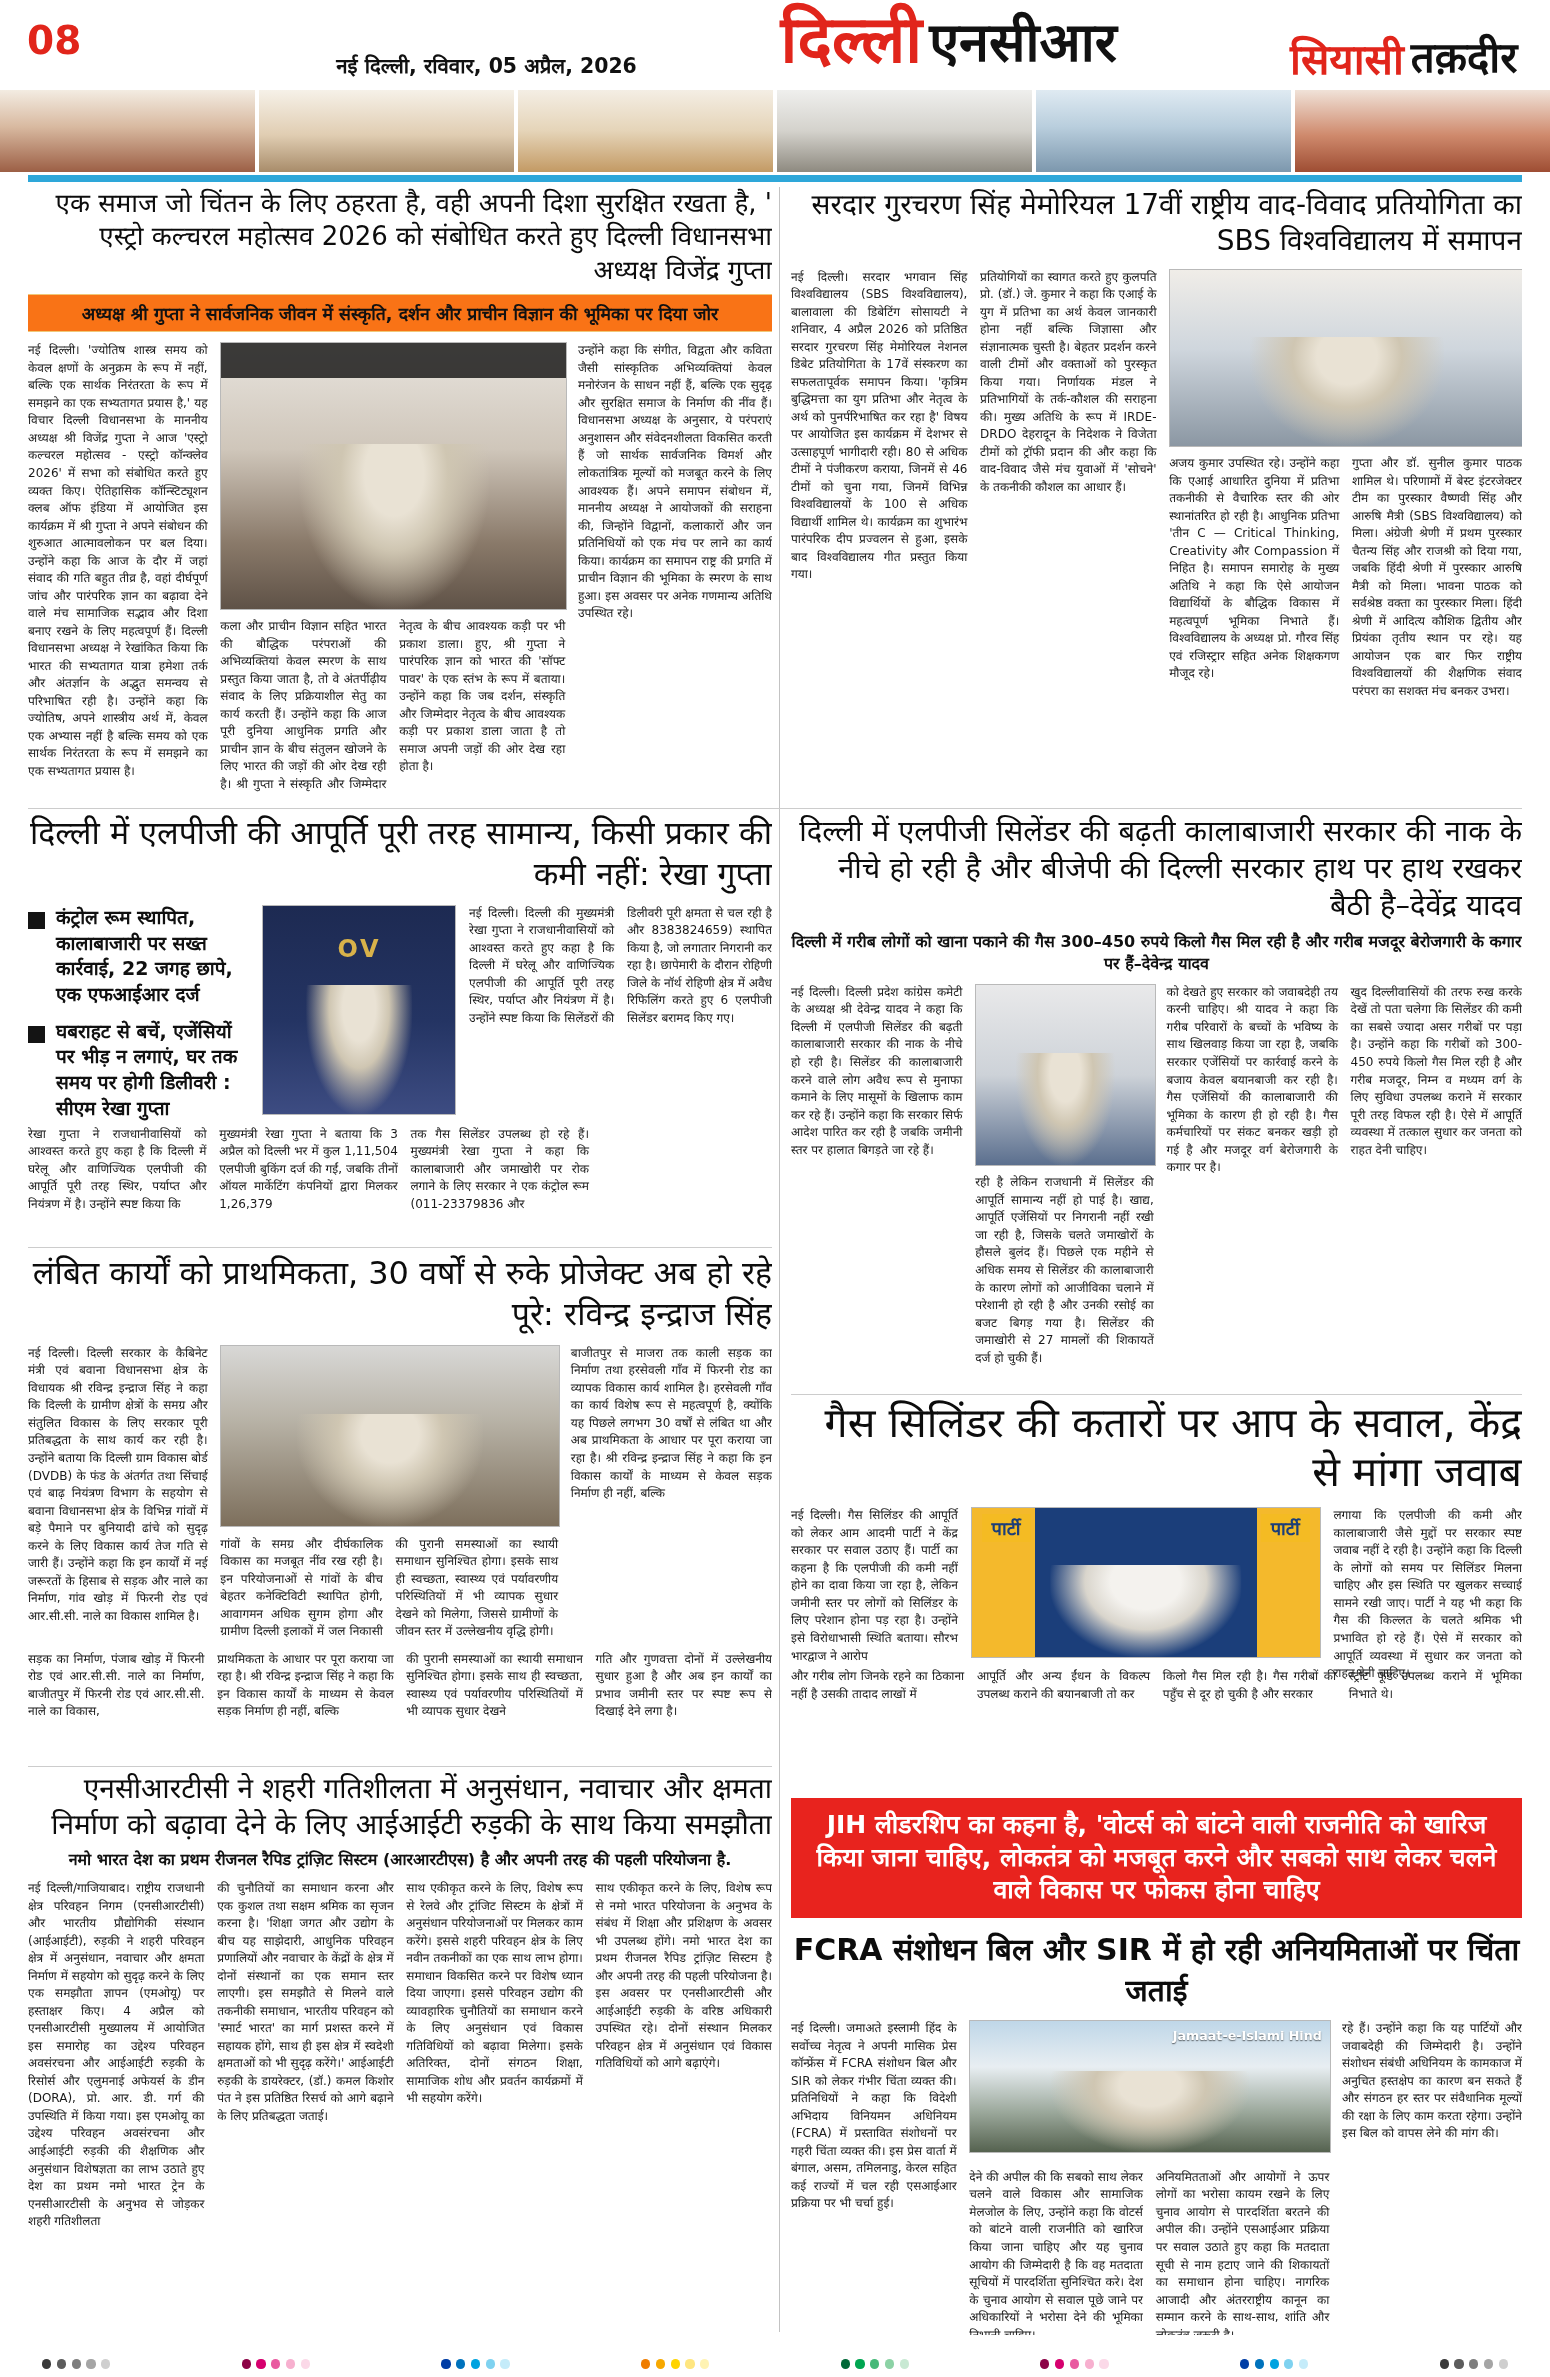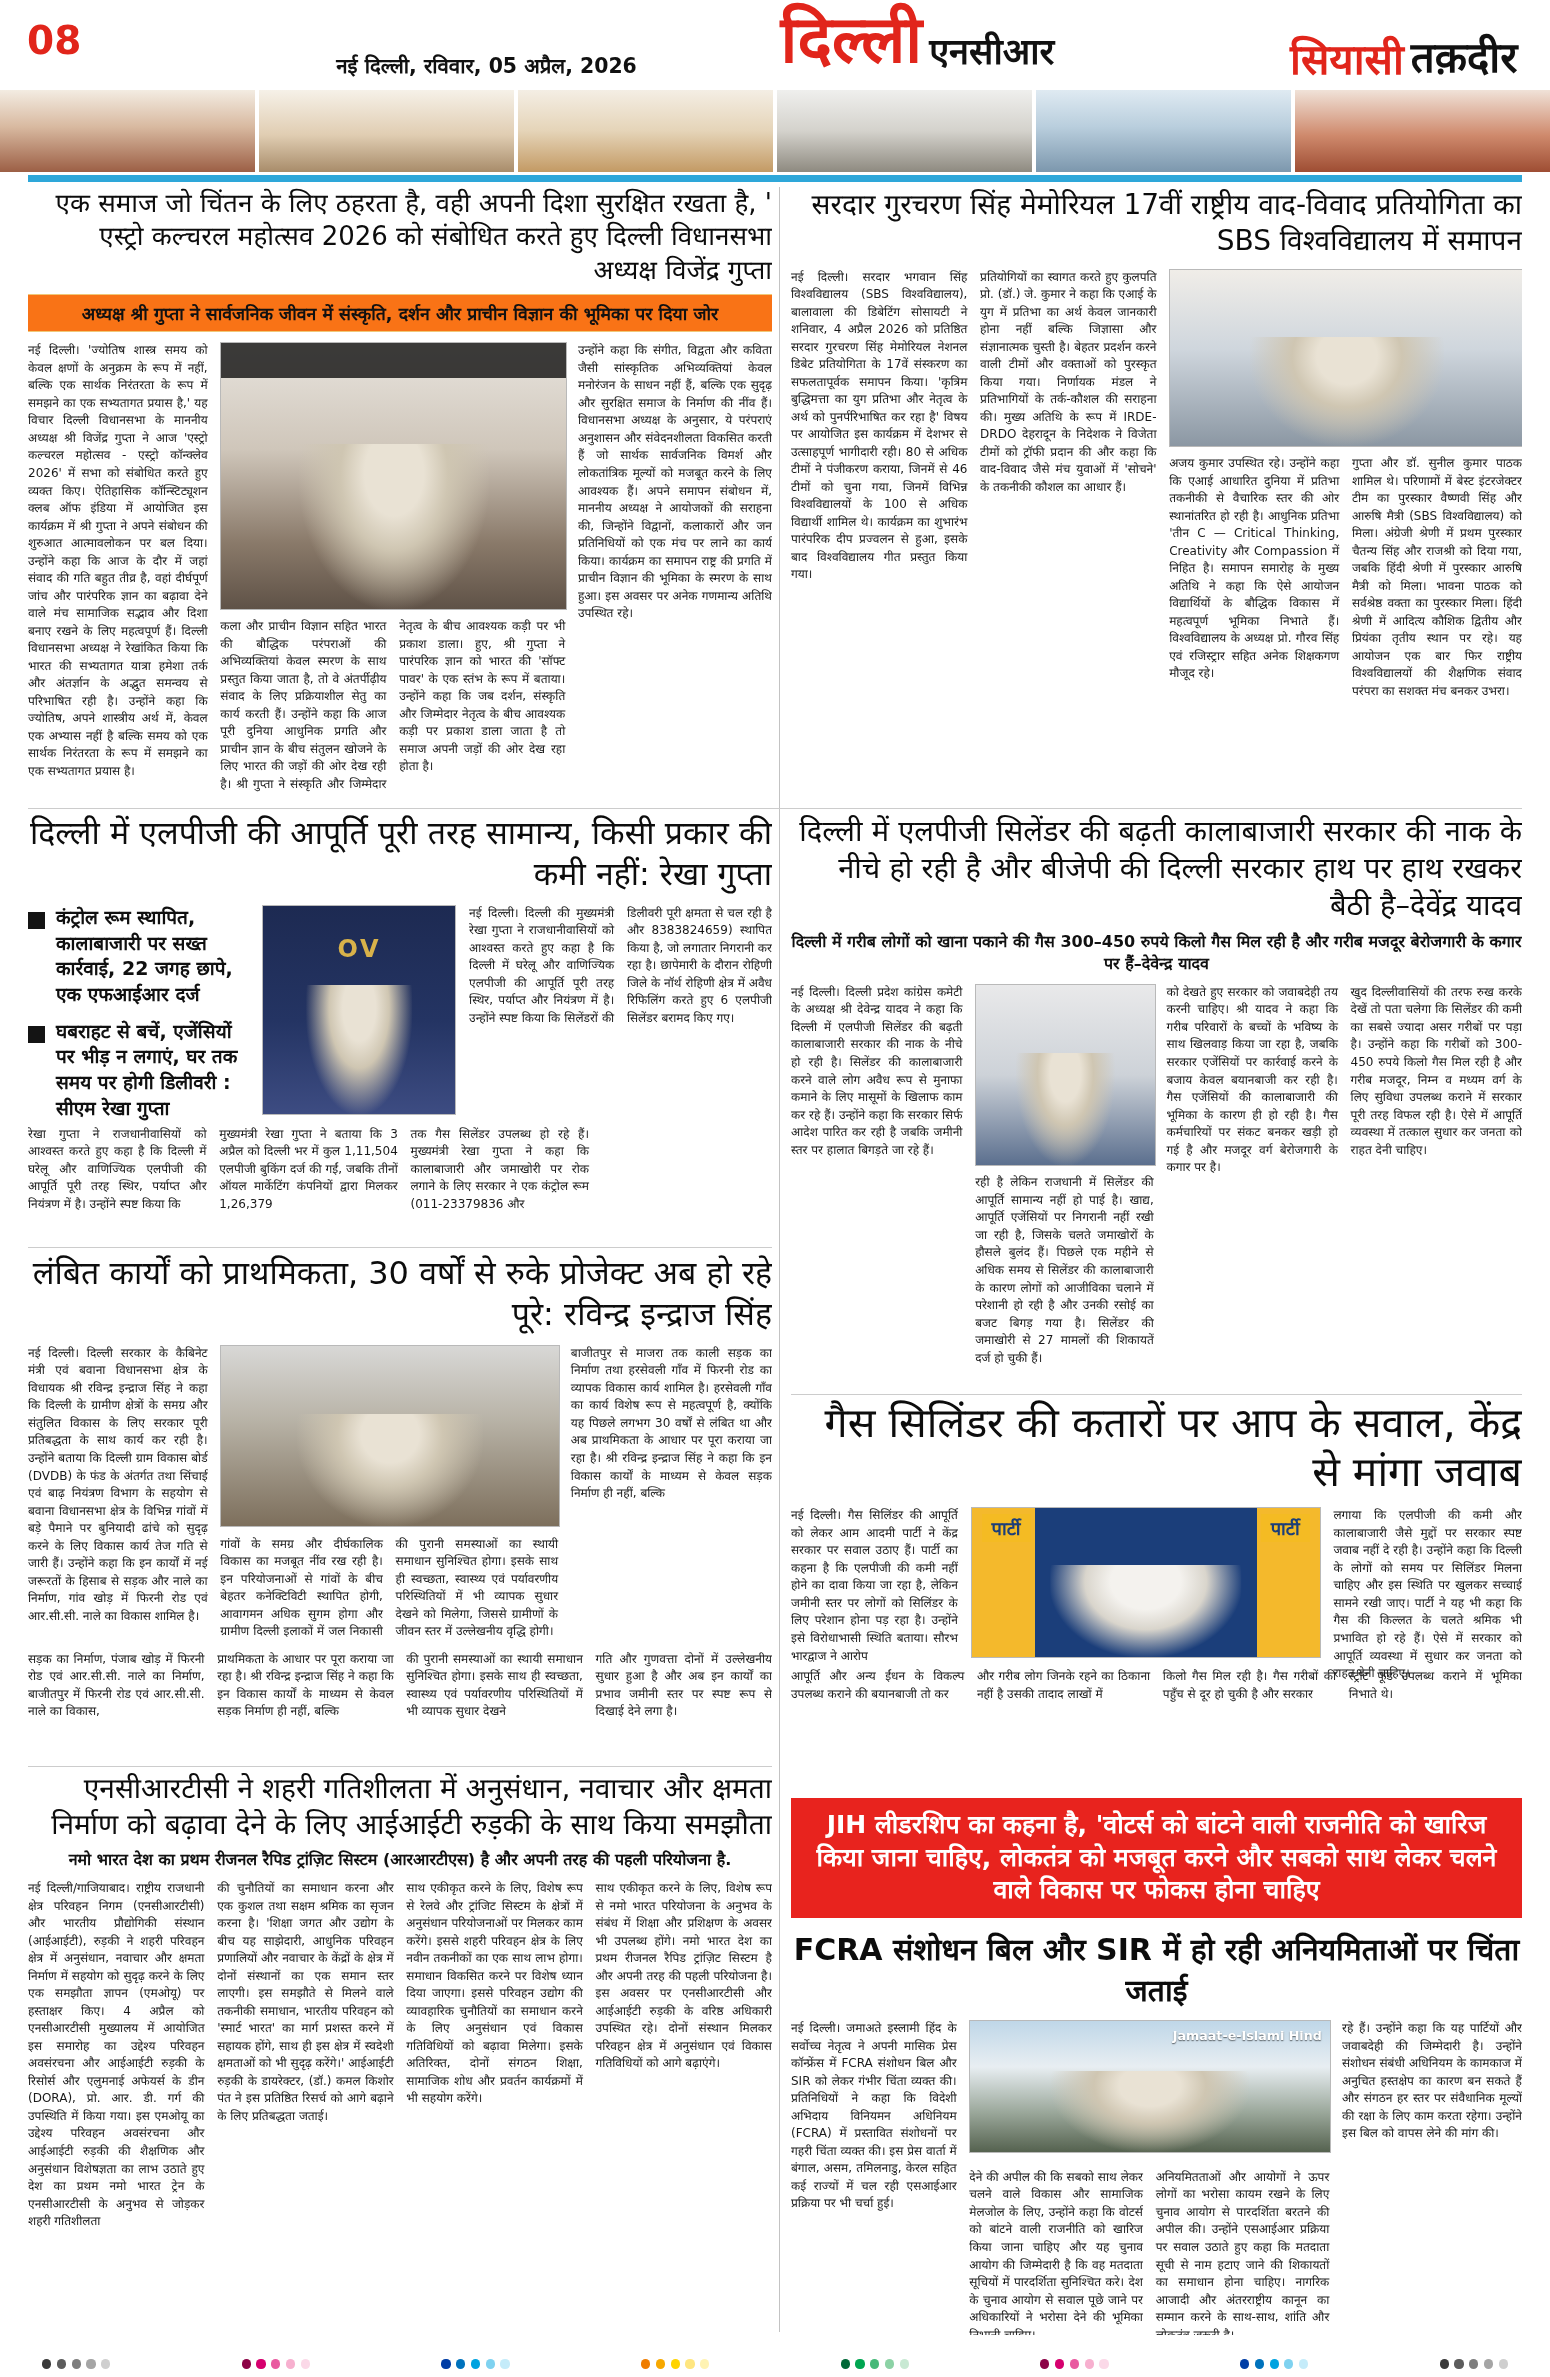--- a/index.html
+++ b/index.html
@@ -7,21 +7,21 @@
     width:1550px;height:2377px;position:relative;background:#ffffff;
     font-family:"DejaVu Sans","Liberation Sans",sans-serif;color:#1a1a1a;
     overflow:hidden;
   }
   .abs{position:absolute;}
   
   .page-num{font-size:39px;font-weight:800;color:#e1251b;line-height:1;}
   .dateline{font-size:20.4px;font-weight:700;color:#111;text-align:center;}
   .masthead{display:flex;align-items:flex-end;gap:7px;background:#fff;padding:0 5.6px;z-index:5;}
   .masthead .red{color:#e1251b;font-size:65px;font-weight:800;line-height:.9;}
-  .masthead .blk{color:#111;font-size:36px;font-weight:800;line-height:1;}
+  .masthead .blk{color:#111;font-size:54px;font-weight:800;line-height:1;}
   .masthead-right .red{font-size:42px;}
   .masthead-right .blk{font-size:42px;}
   
   .banner{display:flex;gap:3.5px;overflow:hidden;}
   .banner .tile{flex:1;height:100%;}
   
   .vrule{width:1.4px;background:#c3c3c3;}
   .hrule{height:1.4px;background:#cccccc;}
   
   .article{overflow:hidden;}
@@ -184,22 +184,22 @@
   <div class="body-flex" style="height:151px;">
     <div class="col" style="width:23%;">नई दिल्ली। गैस सिलिंडर की आपूर्ति को लेकर आम आदमी पार्टी ने केंद्र सरकार पर सवाल उठाए हैं। पार्टी का कहना है कि एलपीजी की कमी नहीं होने का दावा किया जा रहा है, लेकिन जमीनी स्तर पर लोगों को सिलिंडर के लिए परेशान होना पड़ रहा है। उन्होंने इसे विरोधाभासी स्थिति बताया। सौरभ भारद्वाज ने आरोप</div>
     <div class="ph" style="width:48%;height:149px;background:linear-gradient(90deg,#f4b92c 0 18%,#1b3e7a 18% 82%,#f4b92c 82%);">
       <div class="chip" style="left:10px;">पार्टी</div>
       <div class="chip" style="right:10px;">पार्टी</div>
       <div class="person" style="background:radial-gradient(ellipse at 50% 18%, #f4f2ee 0 26%, #d9d5cc 45%, rgba(0,0,0,0) 72%);"></div>
     </div>
     <div class="col" style="width:26%;">लगाया कि एलपीजी की कमी और कालाबाजारी जैसे मुद्दों पर सरकार स्पष्ट जवाब नहीं दे रही है। उन्होंने कहा कि दिल्ली के लोगों को समय पर सिलिंडर मिलना चाहिए और इस स्थिति पर खुलकर सच्चाई सामने रखी जाए। पार्टी ने यह भी कहा कि गैस की किल्लत के चलते श्रमिक भी प्रभावित हो रहे हैं। ऐसे में सरकार को आपूर्ति व्यवस्था में सुधार कर जनता को राहत देनी चाहिए।</div>
   </div>
   <div class="body-flex" style="height:92px;">
+    <div class="col" style="width:24%;">और गरीब लोग जिनके रहने का ठिकाना नहीं है उसकी तादाद लाखों में</div>
     <div class="col" style="width:24%;">आपूर्ति और अन्य ईंधन के विकल्प उपलब्ध कराने की बयानबाजी तो कर</div>
-    <div class="col" style="width:24%;">और गरीब लोग जिनके रहने का ठिकाना नहीं है उसकी तादाद लाखों में</div>
     <div class="col" style="width:24%;">किलो गैस मिल रही है। गैस गरीबों की पहुँच से दूर हो चुकी है और सरकार</div>
     <div class="col" style="width:24%;">स्ट्रीट फूड उपलब्ध कराने में भूमिका निभाते थे।</div>
   </div>
 </div>
 
 <div class="abs article" style="left:28px;top:1771px;width:744px;height:564px;">
   <div class="hl hl-b">एनसीआरटीसी ने शहरी गतिशीलता में अनुसंधान, नवाचार और क्षमता निर्माण को बढ़ावा देने के लिए आईआईटी रुड़की के साथ किया समझौता</div>
   <div class="subhead-line">नमो भारत देश का प्रथम रीजनल रैपिड ट्रांज़िट सिस्टम (आरआरटीएस) है और अपनी तरह की पहली परियोजना है.</div>
   <div class="body-flex" style="height:437px;">
     <div class="col" style="width:24%;">नई दिल्ली/गाजियाबाद। राष्ट्रीय राजधानी क्षेत्र परिवहन निगम (एनसीआरटीसी) और भारतीय प्रौद्योगिकी संस्थान (आईआईटी), रुड़की ने शहरी परिवहन क्षेत्र में अनुसंधान, नवाचार और क्षमता निर्माण में सहयोग को सुदृढ़ करने के लिए एक समझौता ज्ञापन (एमओयू) पर हस्ताक्षर किए। 4 अप्रैल को एनसीआरटीसी मुख्यालय में आयोजित इस समारोह का उद्देश्य परिवहन अवसंरचना और आईआईटी रुड़की के रिसोर्स और एलुमनाई अफेयर्स के डीन (DORA), प्रो. आर. डी. गर्ग की उपस्थिति में किया गया। इस एमओयू का उद्देश्य परिवहन अवसंरचना और आईआईटी रुड़की की शैक्षणिक और अनुसंधान विशेषज्ञता का लाभ उठाते हुए देश का प्रथम नमो भारत ट्रेन के एनसीआरटीसी के अनुभव से जोड़कर शहरी गतिशीलता</div>

